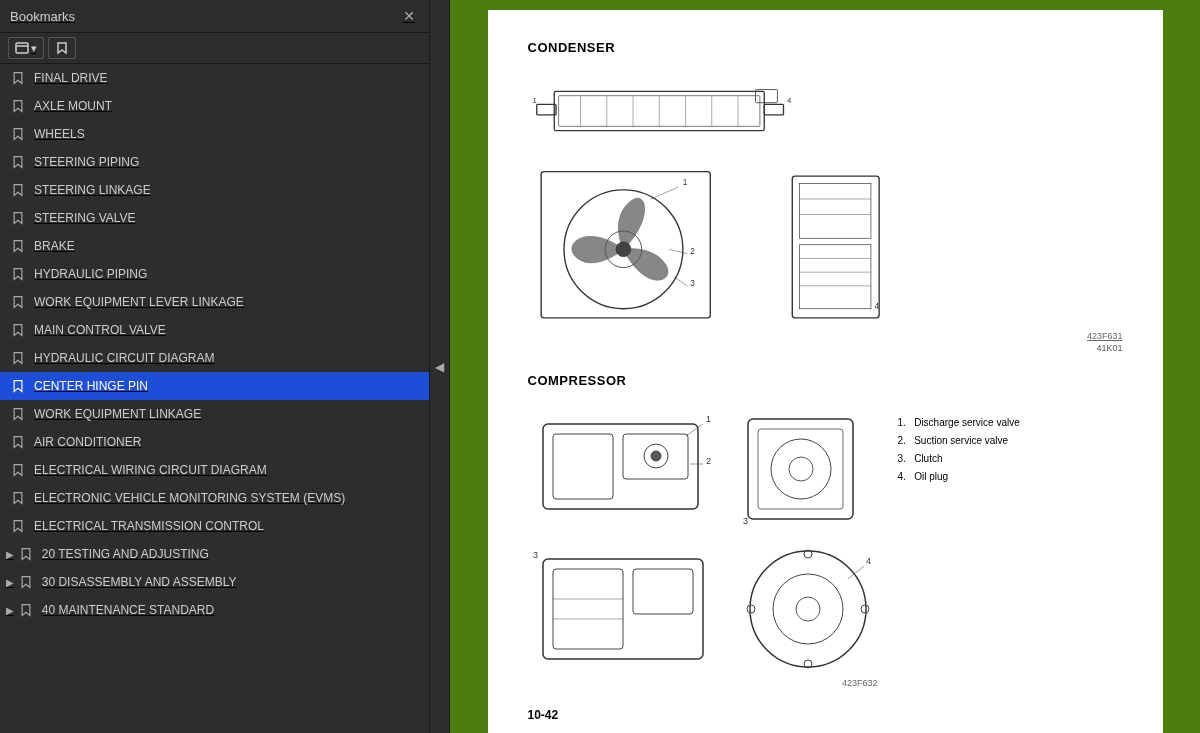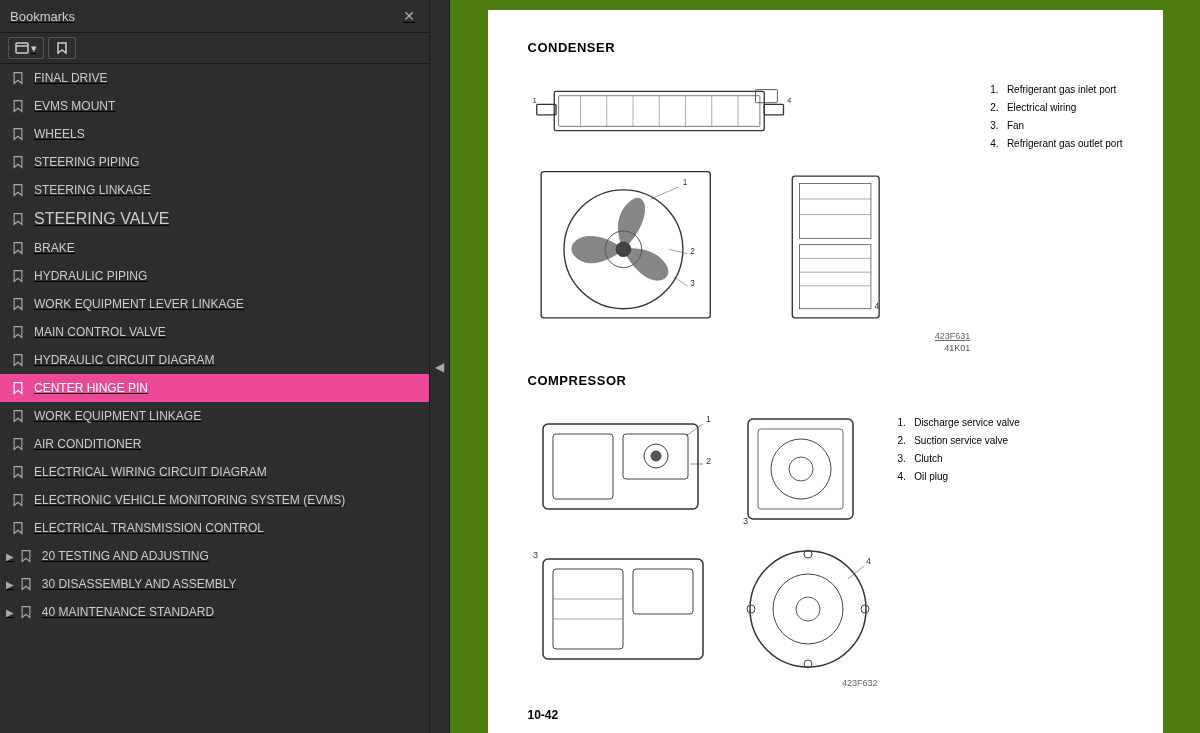--- a/index.html
+++ b/index.html
@@ -18,21 +18,21 @@
 
     .toolbar { display: flex; align-items: center; padding: 4px 8px; background: #2d2d2d; border-bottom: 1px solid #1a1a1a; gap: 4px; }
     .toolbar-btn { background: none; border: 1px solid #555; color: #ccc; padding: 3px 6px; cursor: pointer; font-size: 11px; display: flex; align-items: center; gap: 2px; border-radius: 2px; }
 
     .bookmark-list { flex: 1; overflow-y: auto; overflow-x: hidden; position: relative; }
     .bookmark-list::-webkit-scrollbar { width: 8px; }
     .bookmark-list::-webkit-scrollbar-track { background: #2d2d2d; }
     .bookmark-list::-webkit-scrollbar-thumb { background: #555; border-radius: 4px; }
 
     .bookmark-item { display: flex; align-items: center; padding: 6px 10px; color: #cccccc; font-size: 12px; cursor: pointer; user-select: none; min-height: 28px; }
-    .bookmark-item.active { background: #ec4899; color: white; }
+    .bookmark-item.active { background: #1d4ed8; color: white; }
 
     .bookmark-icon { width: 16px; height: 16px; margin-right: 8px; flex-shrink: 0; display: flex; align-items: center; justify-content: center; }
     .bookmark-icon svg { width: 14px; height: 14px; fill: none; stroke: #aaa; stroke-width: 1.5; }
     .bookmark-item.active .bookmark-icon svg { stroke: white; }
     .group-row { display: flex; align-items: center; padding: 6px 6px; color: #cccccc; font-size: 12px; cursor: pointer; user-select: none; min-height: 28px; }
 
     
     .content { flex: 1; background: #4d7c0f; position: relative; overflow: hidden; }
     .page-content { background: white; margin: 10px auto; width: 90%; min-height: 95%; padding: 30px 40px; font-family: Arial, sans-serif; }
 
@@ -93,21 +93,21 @@
             </svg>
           </span>
     <span style="font-size:12px;">FINAL DRIVE</span>
   </div>
         <div class="bookmark-item">
     <span class="bookmark-icon">
             <svg viewBox="0 0 14 18" width="12" height="14" fill="none" stroke="#aaa" stroke-width="1.5">
               <path d="M2 2h10v14l-5-4-5 4V2z"></path>
             </svg>
           </span>
-    <span style="font-size:12px;">EVMS MOUNT</span>
+    <span style="font-size:12px;">AXLE MOUNT</span>
   </div>
         <div class="bookmark-item">
     <span class="bookmark-icon">
             <svg viewBox="0 0 14 18" width="12" height="14" fill="none" stroke="#aaa" stroke-width="1.5">
               <path d="M2 2h10v14l-5-4-5 4V2z"></path>
             </svg>
           </span>
     <span style="font-size:12px;">WHEELS</span>
   </div>
         <div class="bookmark-item">
@@ -125,21 +125,21 @@
             </svg>
           </span>
     <span style="font-size:12px;">STEERING LINKAGE</span>
   </div>
         <div class="bookmark-item">
     <span class="bookmark-icon">
             <svg viewBox="0 0 14 18" width="12" height="14" fill="none" stroke="#aaa" stroke-width="1.5">
               <path d="M2 2h10v14l-5-4-5 4V2z"></path>
             </svg>
           </span>
-    <span style="font-size:16px;">STEERING VALVE</span>
+    <span style="font-size:12px;">STEERING VALVE</span>
   </div>
         <div class="bookmark-item">
     <span class="bookmark-icon">
             <svg viewBox="0 0 14 18" width="12" height="14" fill="none" stroke="#aaa" stroke-width="1.5">
               <path d="M2 2h10v14l-5-4-5 4V2z"></path>
             </svg>
           </span>
     <span style="font-size:12px;">BRAKE</span>
   </div>
         <div class="bookmark-item">
@@ -328,26 +328,20 @@
                 <line x1="18" y1="130" x2="96" y2="130" stroke="#444" stroke-width="0.5"></line>
 
                 <text x="100" y="155" font-size="9" fill="#333">4</text>
               </svg>
             </div>
             <div class="figure-num" style="display:flex;justify-content:space-between;text-decoration:underline;">
               <span></span>
               <span>423F631</span>
             </div>
             <div style="text-align:right; font-size:9px; color:#555; margin-top:2px;">41K01</div>
-          </div>
-          <div class="diagram-legend">
-            <p>1.&nbsp;&nbsp;&nbsp;Refrigerant gas inlet port</p>
-            <p>2.&nbsp;&nbsp;&nbsp;Electrical wiring</p>
-            <p>3.&nbsp;&nbsp;&nbsp;Fan</p>
-            <p>4.&nbsp;&nbsp;&nbsp;Refrigerant gas outlet port</p>
           </div>
         </div>
       </div>
 
       <div class="compressor-section">
         <div class="section-title">COMPRESSOR</div>
         <div class="diagram-area">
           <div>
             <div class="compressor-drawings">
 

